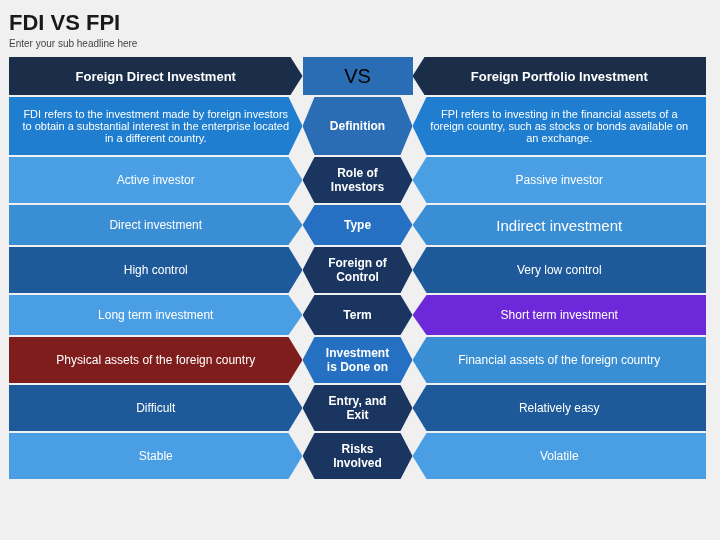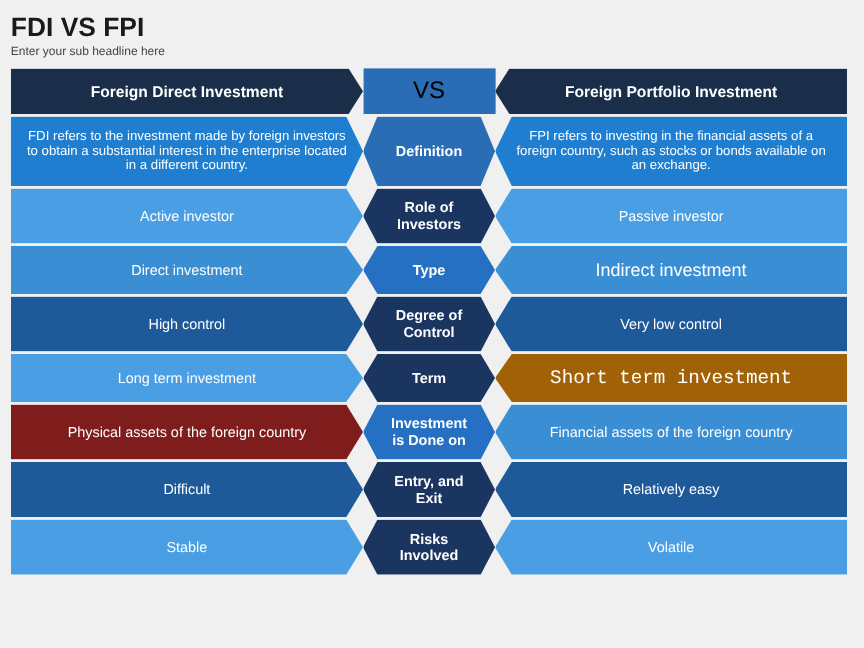--- a/index.html
+++ b/index.html
@@ -156,28 +156,28 @@
 Investors</div>
         <div class="row-right arrow-left" style="background: rgb(74, 159, 228); min-height: 46px; font-size: 12px;">Passive investor</div>
       </div>
       <div class="row">
         <div class="row-left arrow-right" style="background: rgb(58, 143, 212); min-height: 40px; font-size: 12px;">Direct investment</div>
         <div class="row-center arrow-both" style="background: rgb(37, 112, 194); min-height: 40px; white-space: pre-line;">Type</div>
         <div class="row-right arrow-left" style="background: rgb(58, 143, 212); min-height: 40px; font-size: 15px;">Indirect investment</div>
       </div>
       <div class="row">
         <div class="row-left arrow-right" style="background: rgb(30, 90, 154); min-height: 46px; font-size: 12px;">High control</div>
-        <div class="row-center arrow-both" style="background: rgb(26, 53, 96); min-height: 46px; white-space: pre-line;">Degree of
+        <div class="row-center arrow-both" style="background: rgb(26, 53, 96); min-height: 46px; white-space: pre-line;">Foreign of
 Control</div>
         <div class="row-right arrow-left" style="background: rgb(30, 90, 154); min-height: 46px; font-size: 12px;">Very low control</div>
       </div>
       <div class="row">
         <div class="row-left arrow-right" style="background: rgb(74, 159, 228); min-height: 40px; font-size: 12px;">Long term investment</div>
         <div class="row-center arrow-both" style="background: rgb(26, 53, 96); min-height: 40px; white-space: pre-line;">Term</div>
-        <div class="row-right arrow-left" style="background: #a16207; min-height: 40px; font-size: 16px; font-family: Liberation Mono, monospace;">Short term investment</div>
+        <div class="row-right arrow-left" style="background: #6d28d9; min-height: 40px; font-size: 12px;">Short term investment</div>
       </div>
       <div class="row">
         <div class="row-left arrow-right" style="background: #7f1d1d; min-height: 46px; font-size: 12px;">Physical assets of the foreign country</div>
         <div class="row-center arrow-both" style="background: rgb(37, 112, 194); min-height: 46px; white-space: pre-line;">Investment
 is Done on</div>
         <div class="row-right arrow-left" style="background: rgb(58, 143, 212); min-height: 46px; font-size: 12px;">Financial assets of the foreign country</div>
       </div>
       <div class="row">
         <div class="row-left arrow-right" style="background: rgb(30, 90, 154); min-height: 46px; font-size: 12px;">Difficult</div>
         <div class="row-center arrow-both" style="background: rgb(26, 53, 96); min-height: 46px; white-space: pre-line;">Entry, and

